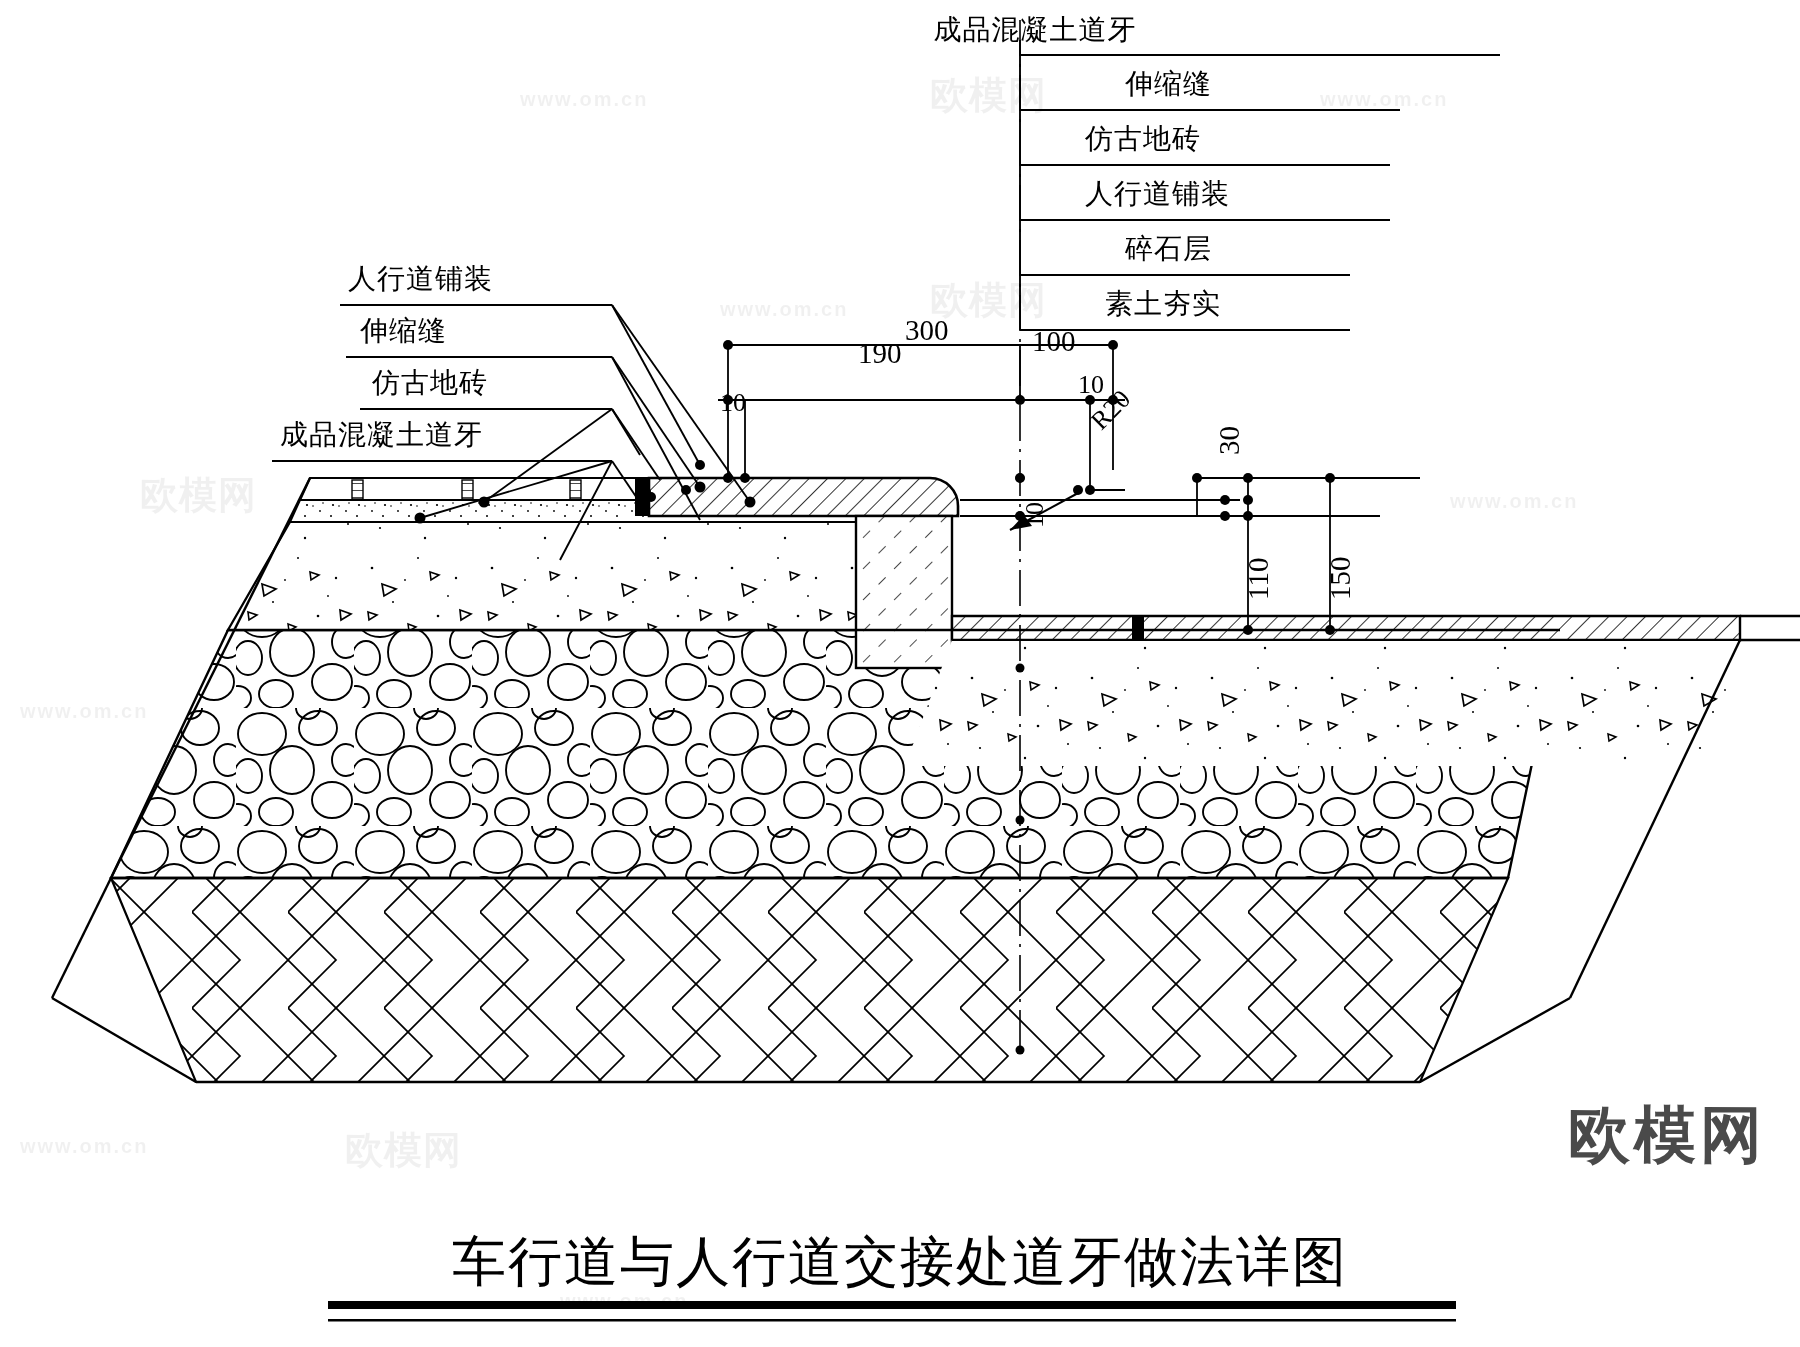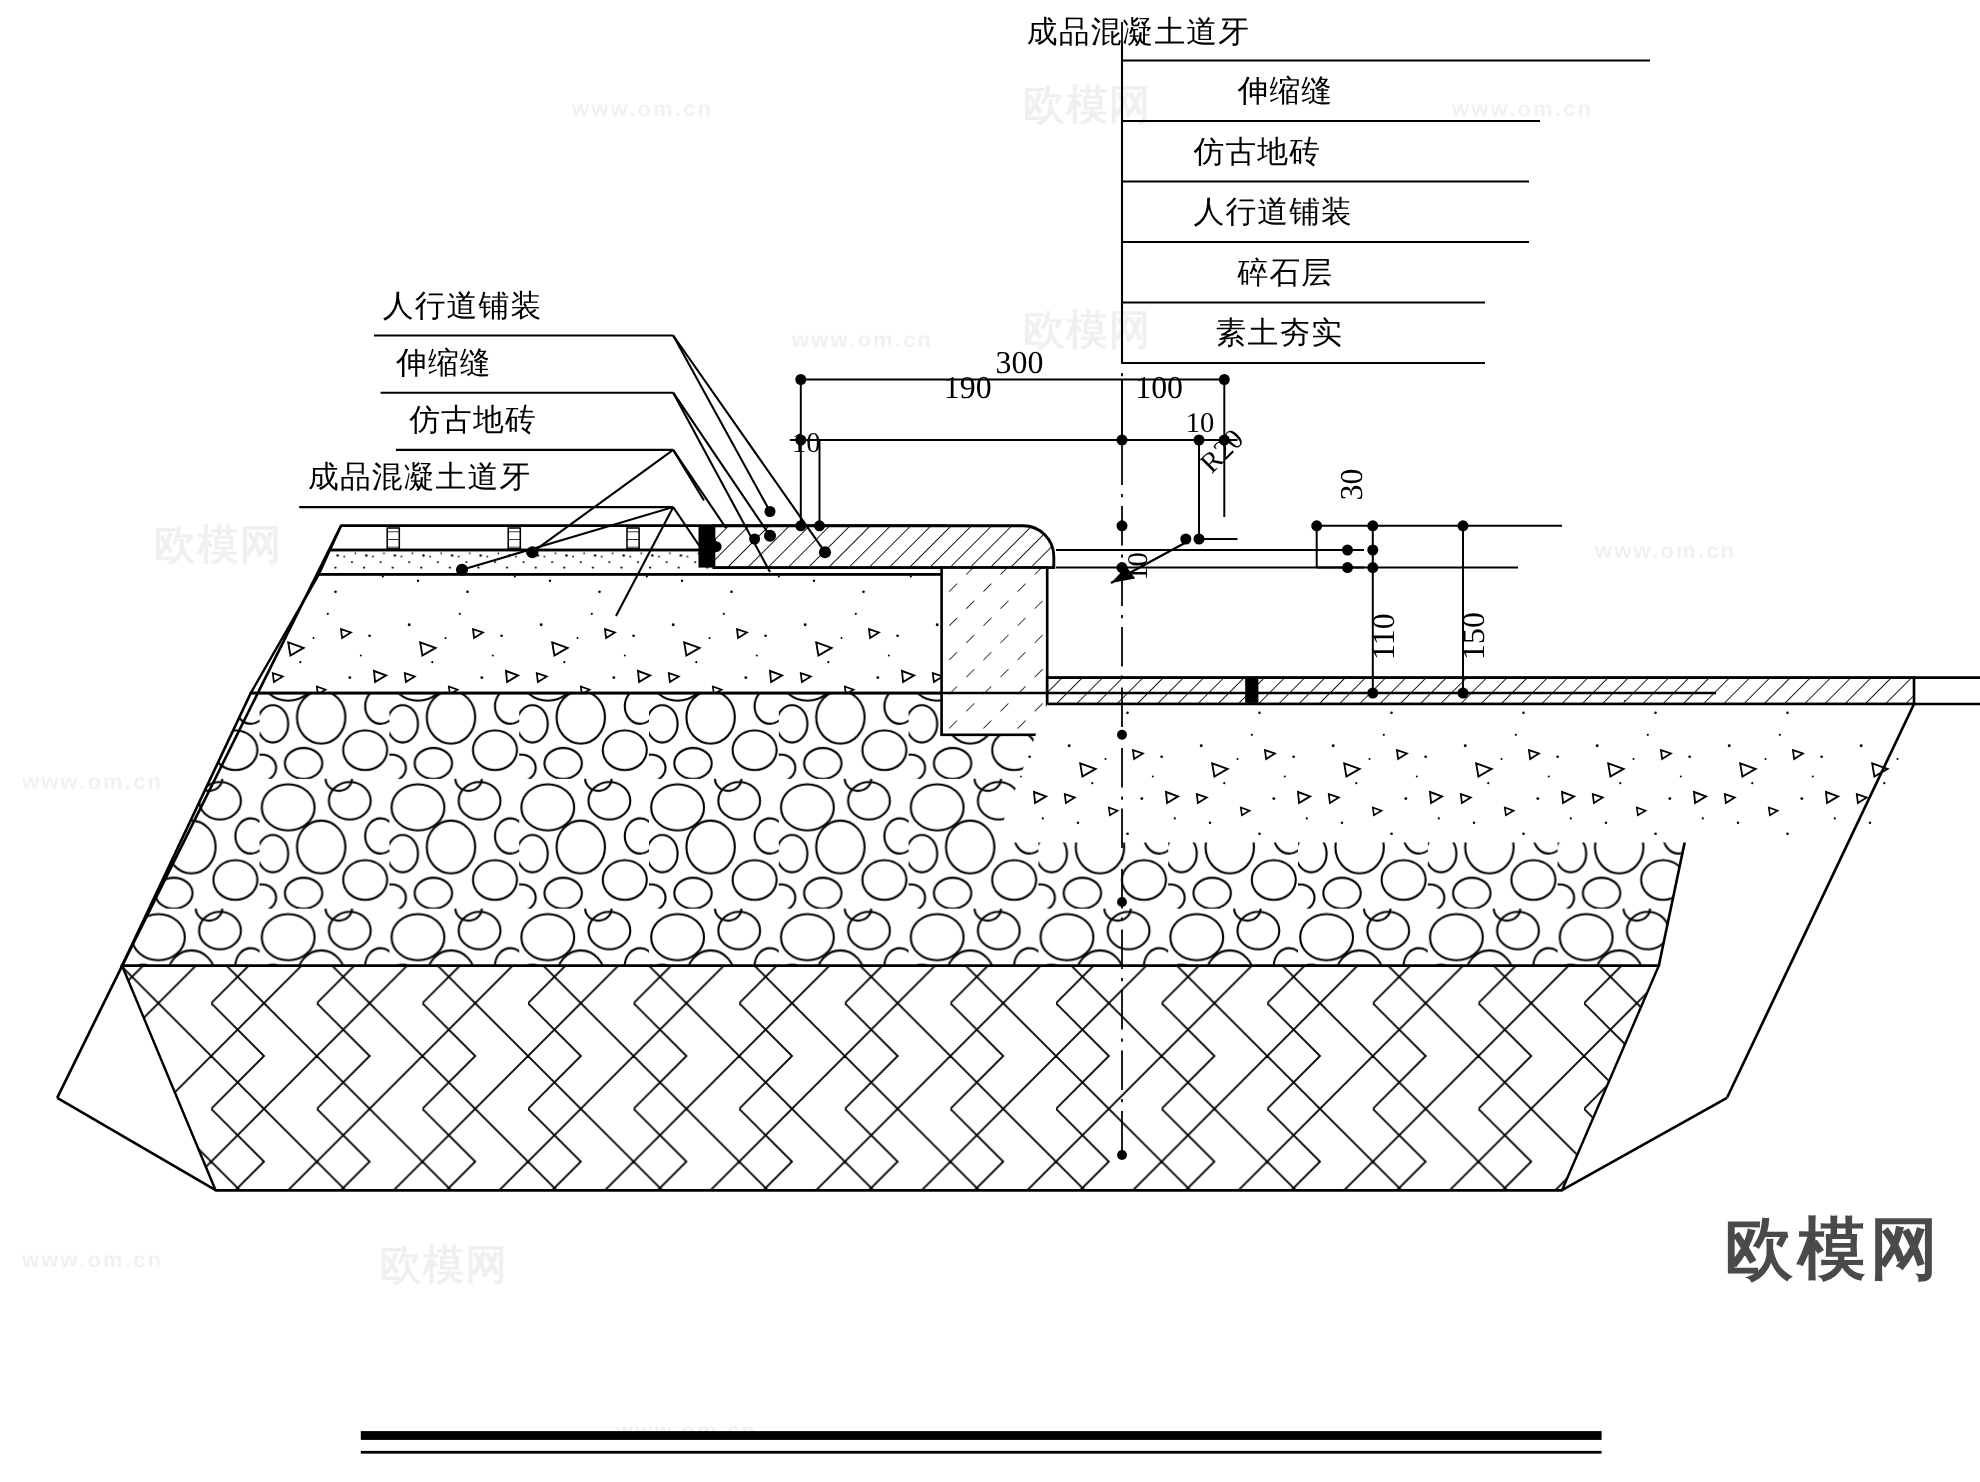--- a/index.html
+++ b/index.html
@@ -346,26 +346,27 @@
   <div class="lbl cn" style="left:1125px;top:235px;">碎石层</div>
   <div class="lbl cn" style="left:1105px;top:290px;">素土夯实</div>
 
   <div class="lbl cn" style="left:348px;top:265px;">人行道铺装</div>
   <div class="lbl cn" style="left:360px;top:317px;">伸缩缝</div>
   <div class="lbl cn" style="left:372px;top:369px;">仿古地砖</div>
   <div class="lbl cn" style="left:280px;top:421px;">成品混凝土道牙</div>
 
   <div class="lbl num" style="left:905px;top:314px;">300</div>
   <div class="lbl num" style="left:840px;top:337px;margin-left:18px;">190</div>
-  <div class="lbl num" style="left:1032px;top:337px;">100</div>
+  <div class="lbl num" style="left:1032px;top:325px;">100</div>
   <div class="lbl num" style="left:720px;top:388px;font-size:26px;">10</div>
   <div class="lbl num" style="left:1078px;top:370px;font-size:26px;">10</div>
 
   <div class="lbl num rot90" style="left:1020px;top:528px;font-size:26px;">10</div>
   <div class="lbl num" style="left:1085px;top:415px;font-size:26px;transform:rotate(-45deg);transform-origin:left top;">R20</div>
   <div class="lbl num rot90" style="left:1213px;top:455px;">30</div>
   <div class="lbl num rot90" style="left:1242px;top:600px;">110</div>
   <div class="lbl num rot90" style="left:1324px;top:600px;">150</div>
 
+  <div class="title">车行道与人行道交接处道牙做法详图</div>
 
   <div class="logo">欧模网</div>
 
 </div>
 
 </body></html>

